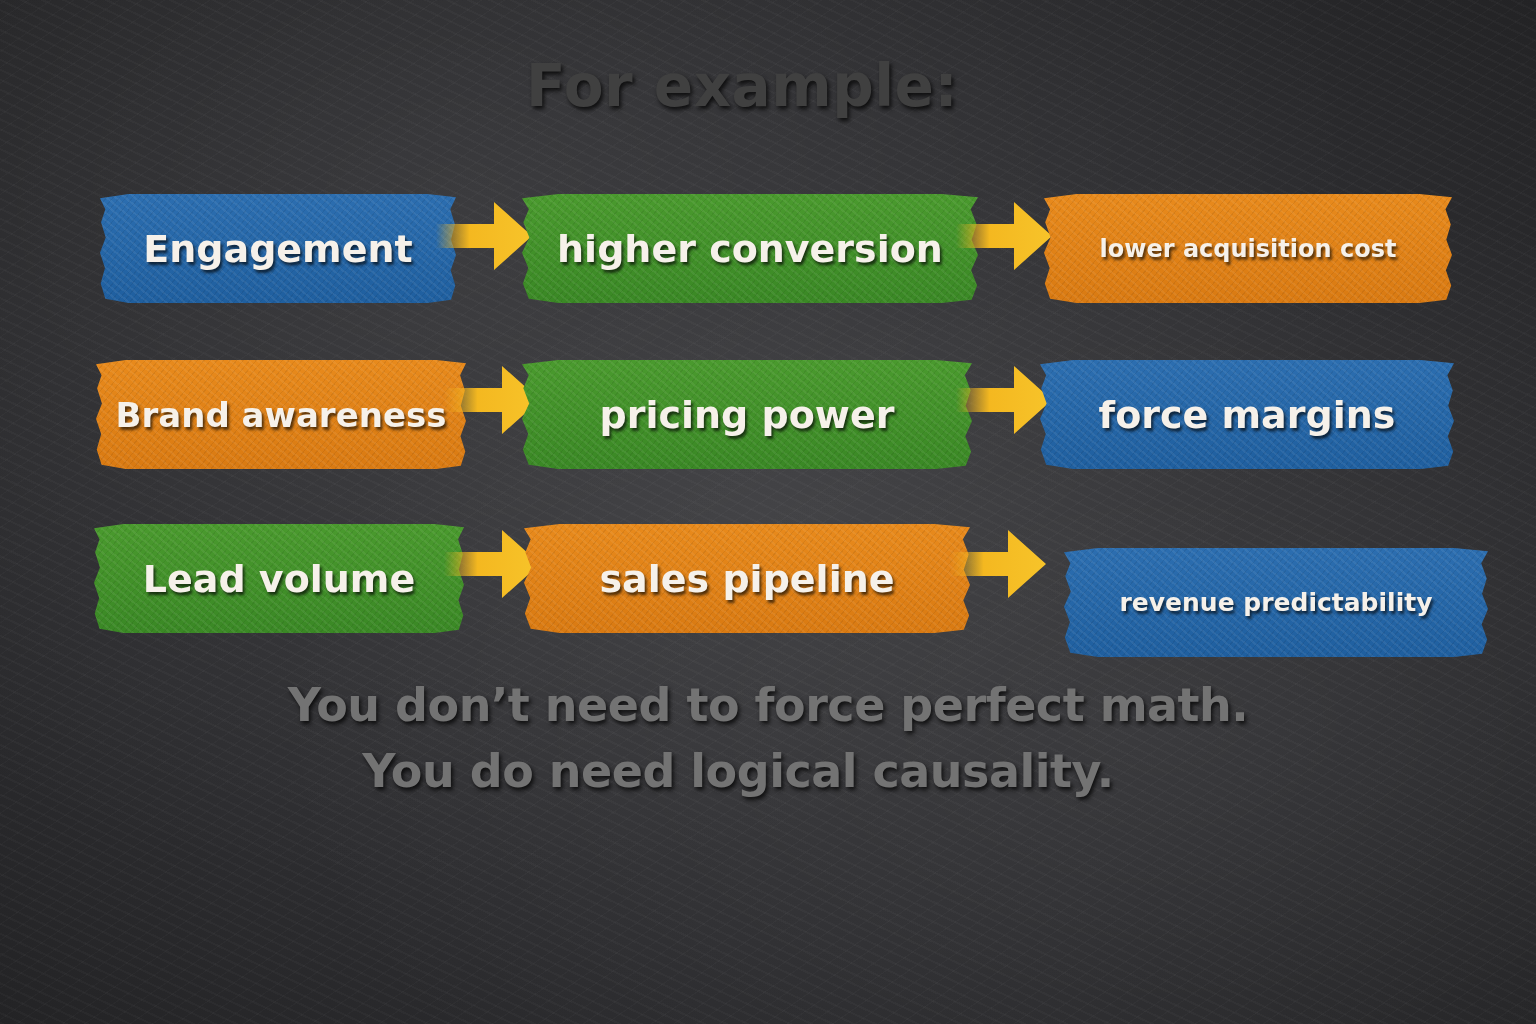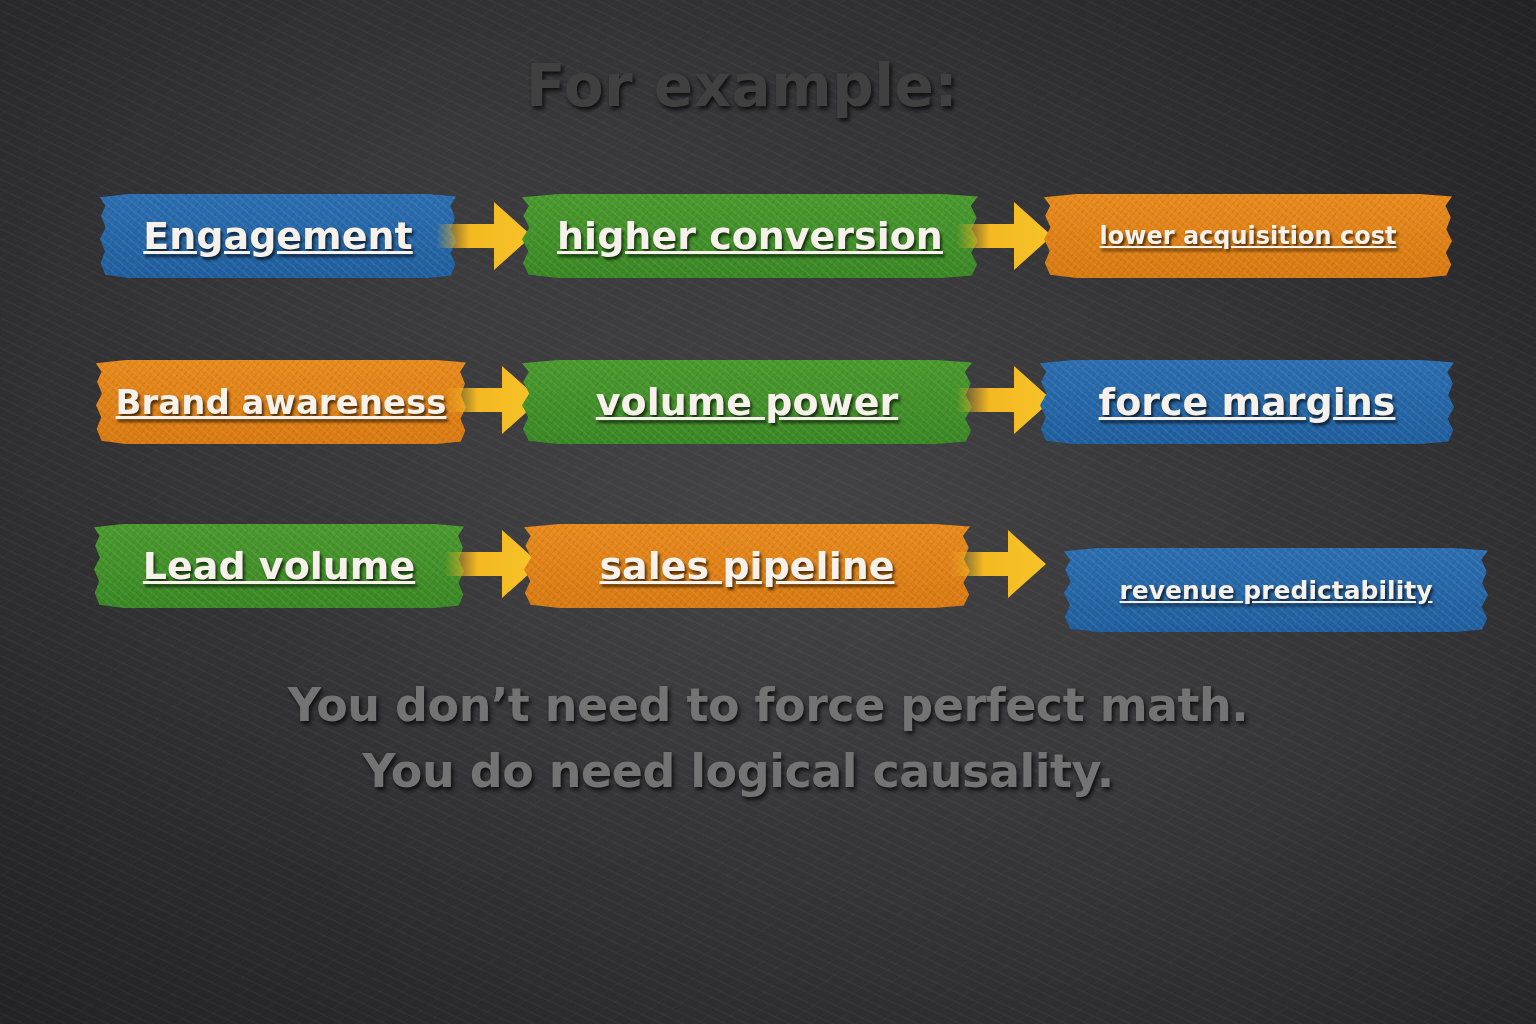--- a/index.html
+++ b/index.html
@@ -25,27 +25,26 @@
       color: #404040;
       letter-spacing: 0.5px;
       text-shadow: 2px 3px 4px rgba(0,0,0,0.75);
       padding-left: 0;
     }
     .title span { position: relative; left: -26px; }
     .row {
       position: absolute; left: 0; width: 100%; height: 90px;
     }
     .tape {
-      position: absolute; height: 84px;
+      position: absolute; height: 109px;
       display: flex; align-items: center; justify-content: center;
       color: #f6f1ea; font-weight: bold;
       text-shadow: 2px 3px 3px rgba(0,0,0,0.65);
       box-shadow: 0 4px 8px rgba(0,0,0,0.5);
       clip-path: polygon(0% 4%, 1.5% 14%, 0.3% 26%, 1.6% 40%, 0% 54%, 1.4% 68%, 0.2% 82%, 1.5% 96%, 8% 100%, 92% 100%, 98.6% 97%, 99.8% 84%, 98.5% 70%, 100% 56%, 98.6% 42%, 99.7% 28%, 98.4% 14%, 100% 3%, 92% 0%, 8% 0%);
-      text-decoration: underline;
     }
     .tape::after {
       content: ""; position: absolute; inset: 0;
       background-image:
         repeating-linear-gradient(40deg, rgba(255,255,255,0.06) 0 2px, transparent 2px 6px),
         repeating-linear-gradient(-50deg, rgba(0,0,0,0.07) 0 1px, transparent 1px 5px);
       pointer-events: none;
     }
     .tape span { position: relative; z-index: 1; white-space: nowrap; }
     .blue { background: linear-gradient(180deg, #2c6eb0 0%, #1f5f9f 100%); }
@@ -116,21 +115,21 @@
           <linearGradient id="ag3" x1="0" x2="1">
             <stop offset="0" stop-color="#f4b820" stop-opacity="0"></stop>
             <stop offset="0.35" stop-color="#f4b820"></stop>
             <stop offset="1" stop-color="#f7c42a"></stop>
           </linearGradient>
         </defs>
         <path d="M0 26 H58 V4 L96 38 L58 72 V50 H0 Z" fill="url(#ag3)"></path>
       </svg>
   </div>
   <div class="tape green" style="left:522px; width:450px; font-size:38px;">
-      <span>volume power</span>
+      <span>pricing power</span>
     </div>
   <div class="arrow" style="left:956px; top:2px;">
     <svg viewBox="0 0 100 76">
         <defs>
           <linearGradient id="ag4" x1="0" x2="1">
             <stop offset="0" stop-color="#f4b820" stop-opacity="0"></stop>
             <stop offset="0.35" stop-color="#f4b820"></stop>
             <stop offset="1" stop-color="#f7c42a"></stop>
           </linearGradient>
         </defs>

